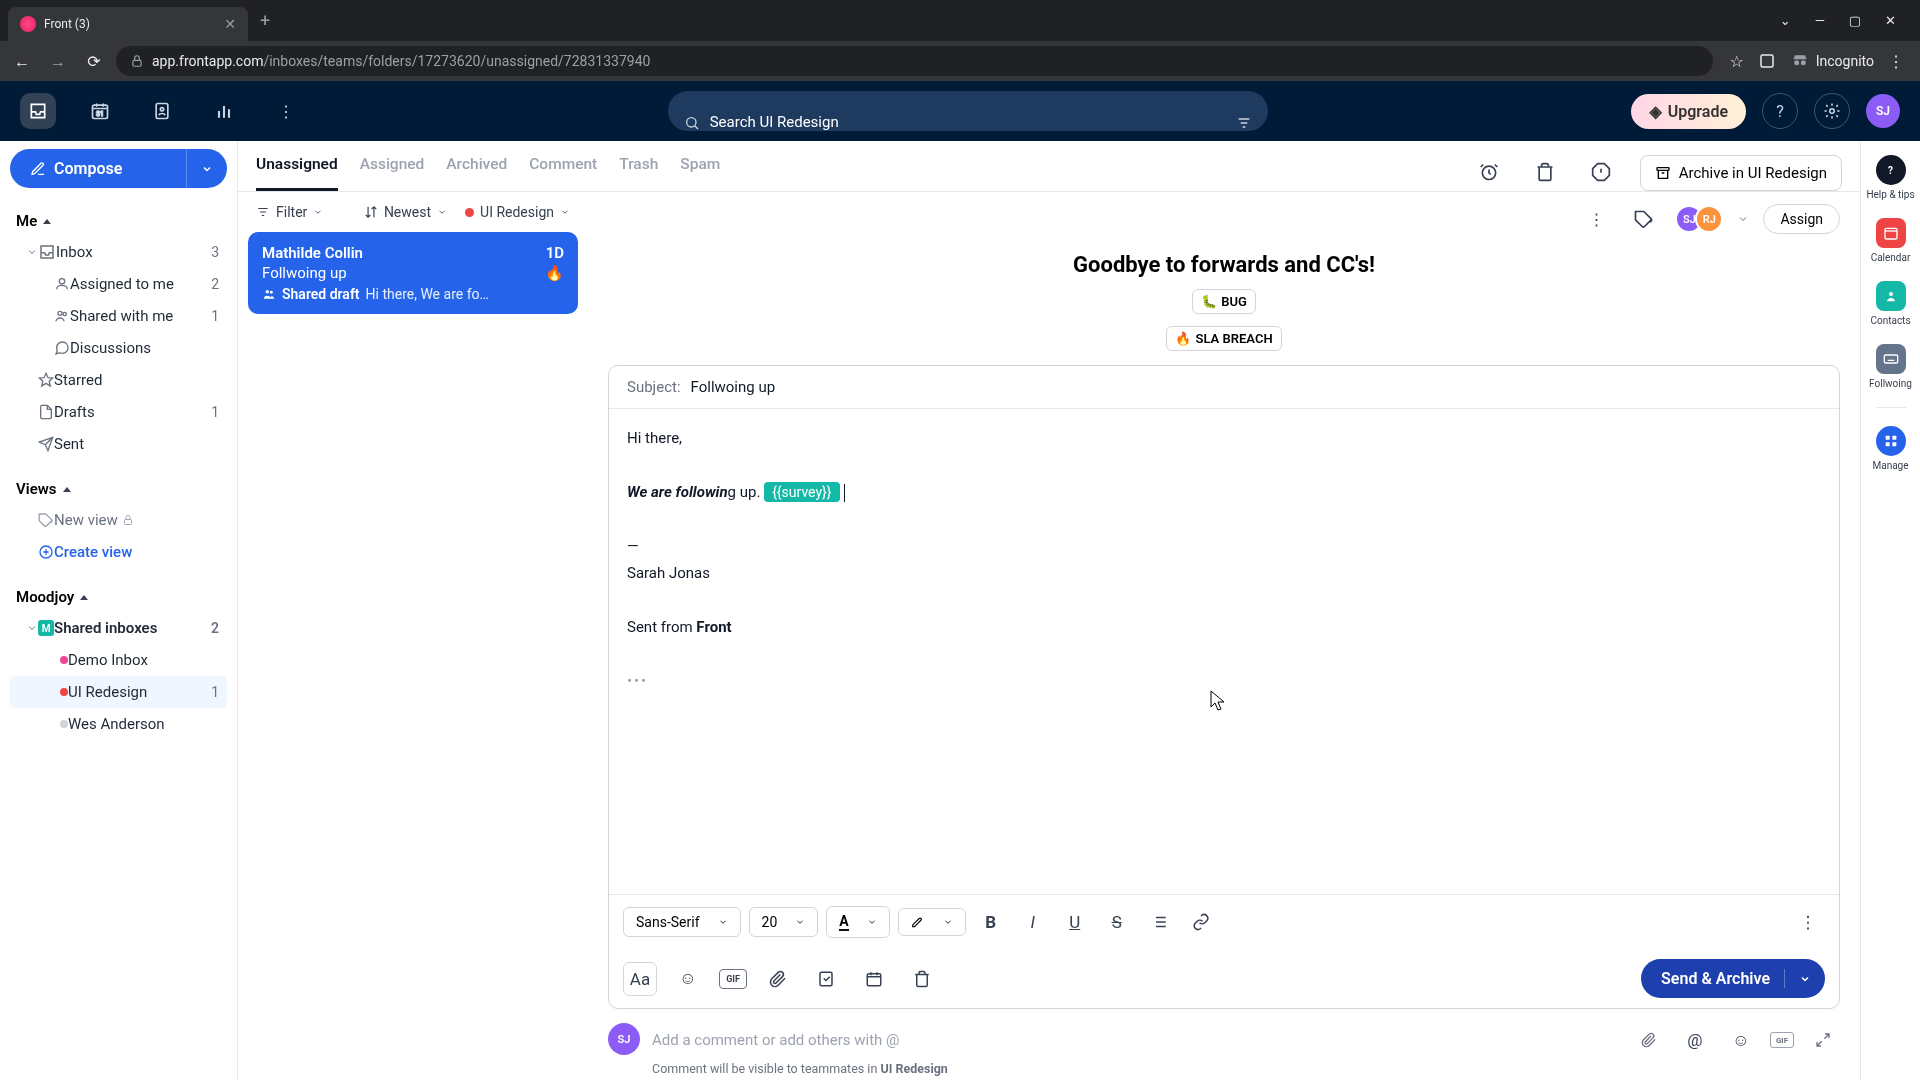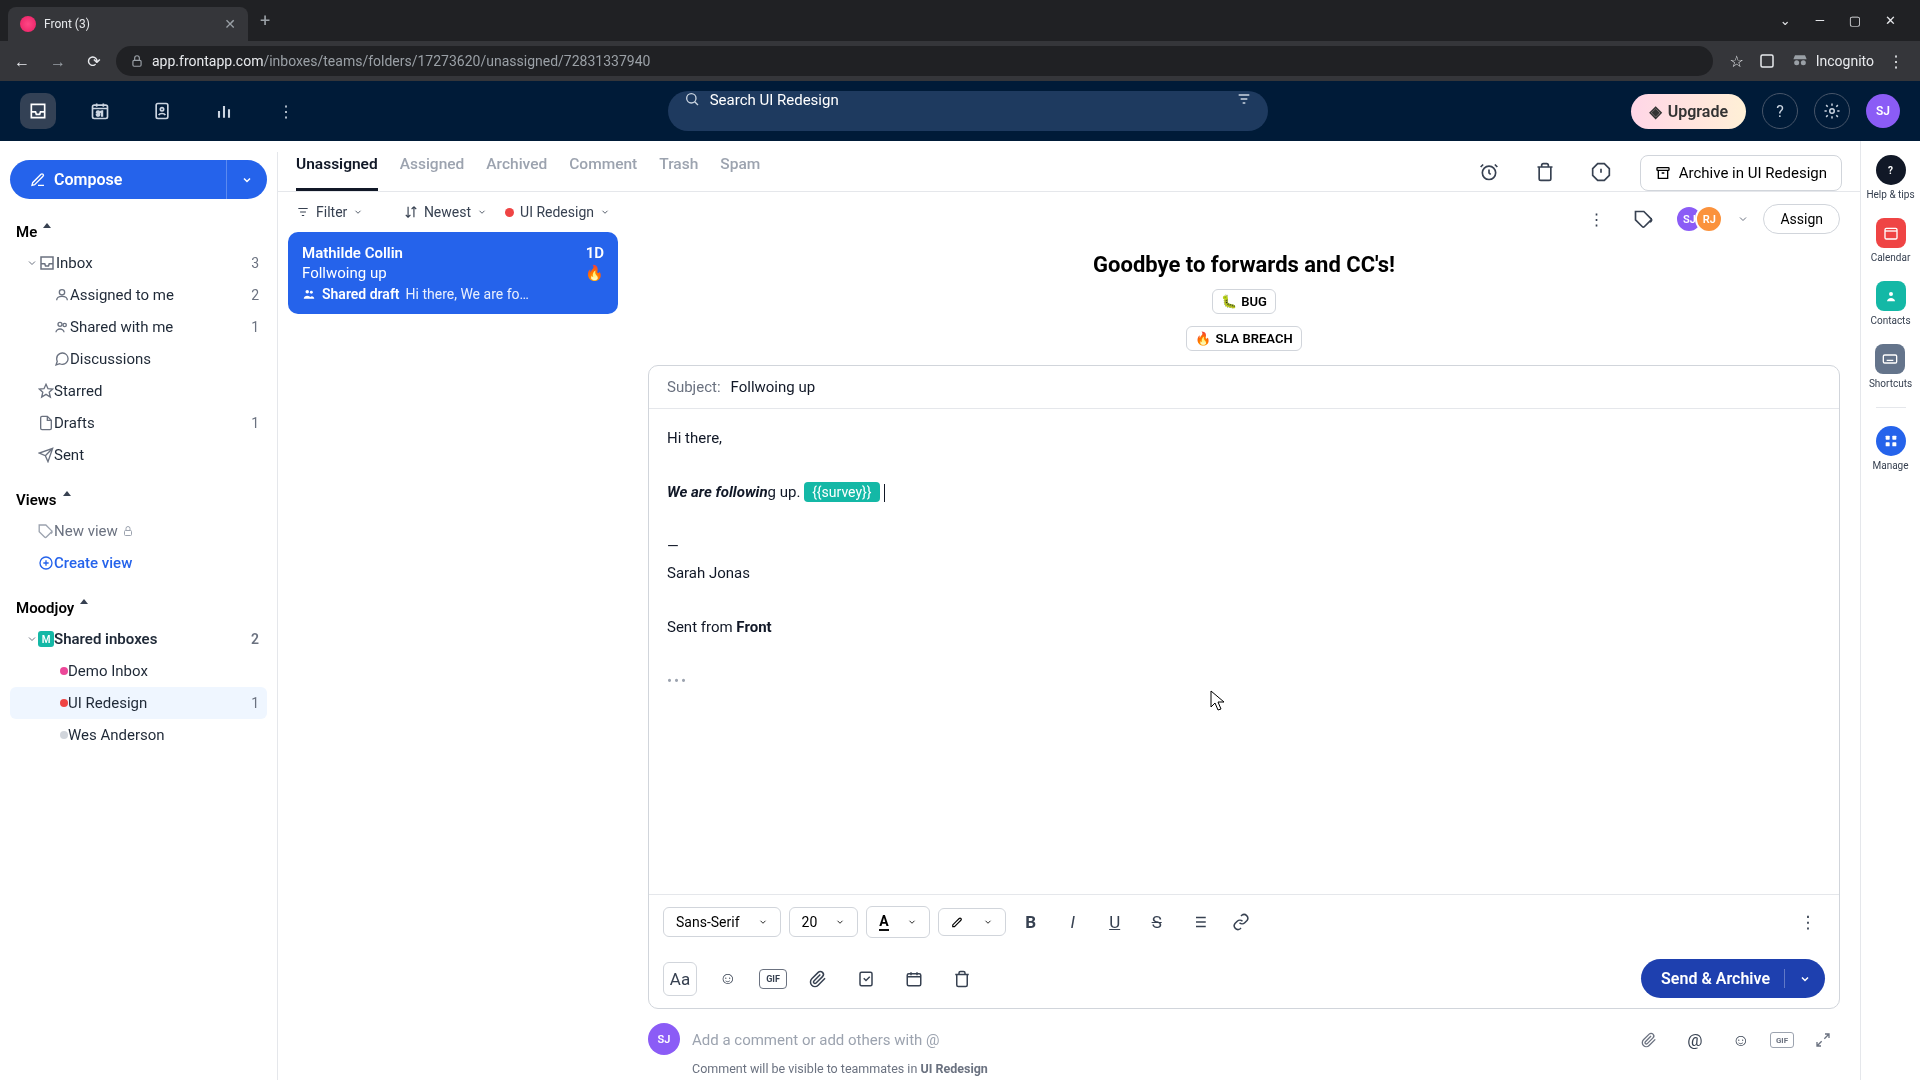--- a/index.html
+++ b/index.html
@@ -22,35 +22,35 @@
 .toolbar-right { display: flex; align-items: center; gap: 14px; padding: 0 8px; }
 .incognito-badge { display: flex; align-items: center; gap: 6px; font-size: 14px; }
 
 
 .app { height: calc(100vh - 81px); display: flex; flex-direction: column; }
 .app-header { background: #001b38; height: 60px; display: flex; align-items: center; padding: 0 20px; gap: 26px; }
 .hdr-left { display: flex; gap: 26px; align-items: center; }
 .hdr-icon { width: 36px; height: 36px; border-radius: 10px; display: flex; align-items: center; justify-content: center; color: #cbd5e1; cursor: pointer; }
 .hdr-icon.active { background: #334155; color: #fff; }
 .search-wrap { flex: 1; max-width: 600px; margin: 0 auto; }
-.search-box { background: #1e3a5f; border-radius: 22px; height: 40px; display: flex; align-items: flex-start; padding: 0 16px; gap: 10px; color: #cbd5e1; }
+.search-box { background: #1e3a5f; border-radius: 22px; height: 40px; display: flex; align-items: flex-end; padding: 0 16px; gap: 10px; color: #cbd5e1; }
 .search-box input { background: transparent; border: none; outline: none; color: #fff; flex: 1; font-size: 15px; }
 .hdr-right { display: flex; align-items: center; gap: 16px; }
 .upgrade-btn { background: linear-gradient(90deg, #ffd6e7, #fff0d6); color: #333; padding: 8px 18px; border-radius: 20px; font-weight: 600; display: flex; align-items: center; gap: 6px; cursor: pointer; }
 .hdr-circ { width: 36px; height: 36px; border-radius: 50%; display: flex; align-items: center; justify-content: center; color: #cbd5e1; border: 1px solid #475569; cursor: pointer; }
 .avatar-sm { width: 34px; height: 34px; border-radius: 50%; background: #8b5cf6; color: #fff; display: flex; align-items: center; justify-content: center; font-size: 12px; font-weight: 600; }
 
 .app-body { flex: 1; display: flex; overflow: hidden; }
 
 
-.left-nav { width: 278px; padding: 8px 10px; overflow-y: auto; border-right: 1px solid #e5e7eb; margin-top: 11px; }
+.left-nav { width: 238px; padding: 8px 10px; overflow-y: auto; border-right: 1px solid #e5e7eb; }
 .compose-row { display: flex; gap: 0; margin-bottom: 18px; }
 .compose-btn { background: #2563eb; color: #fff; padding: 10px 20px; border-radius: 22px 0 0 22px; font-weight: 600; display: flex; align-items: center; gap: 8px; cursor: pointer; flex: 1; }
 .compose-split { background: #2563eb; color: #fff; padding: 10px 14px; border-radius: 0 22px 22px 0; display: flex; align-items: center; cursor: pointer; border-left: 1px solid rgba(255,255,255,0.25); }
-.section-hdr { display: flex; gap: 6px; font-weight: 600; padding: 6px 6px; cursor: pointer; font-size: 15px;}
+.section-hdr { display: flex; align-items: center; gap: 6px; font-weight: 600; padding: 6px 6px; cursor: pointer; font-size: 15px;}
 .nav-item { display: flex; align-items: center; padding: 7px 8px 7px 28px; cursor: pointer; font-size: 15px; color: #1f2937; border-radius:6px;}
 .nav-item .count { margin-left: auto; color: #6b7280; font-size: 14px;}
 .nav-item svg, .nav-item .dot { flex-shrink: 0; }
 .nav-item.active { background: #eff6ff; }
 .nav-item.accent { color: #2563eb; font-weight: 500; }
 .dot { width: 8px; height: 8px; border-radius: 50%; }
 .caret-sm { width: 0; height: 0; border-left: 4px solid transparent; border-right: 4px solid transparent; border-bottom: 5px solid #374151; display: inline-block; }
 
 
 .convo-col { width: 350px; display: flex; flex-direction: column; }
@@ -616,21 +616,21 @@
           </div>
           <span>Contacts</span>
         </div>
       <div class="rail-item">
           <div class="rail-icon sc">
             <svg width="16" height="16" viewBox="0 0 24 24" fill="none" stroke="currentColor" stroke-width="2">
               <rect x="2" y="6" width="20" height="12" rx="2"></rect>
               <path d="M6 10h.01M10 10h.01M14 10h.01M18 10h.01M7 14h10"></path>
             </svg>
           </div>
-          <span>Shortcuts</span>
+          <span>Follwoing</span>
         </div>
       <div style="width:30px;border-top:1px solid #e5e7eb"></div>
       <div class="rail-item">
           <div class="rail-icon mg">
             <svg width="16" height="16" viewBox="0 0 24 24" fill="currentColor">
               <rect x="4" y="4" width="6" height="6" rx="1"></rect>
               <rect x="14" y="4" width="6" height="6" rx="1"></rect>
               <rect x="4" y="14" width="6" height="6" rx="1"></rect>
               <rect x="14" y="14" width="6" height="6" rx="1"></rect>
             </svg>

